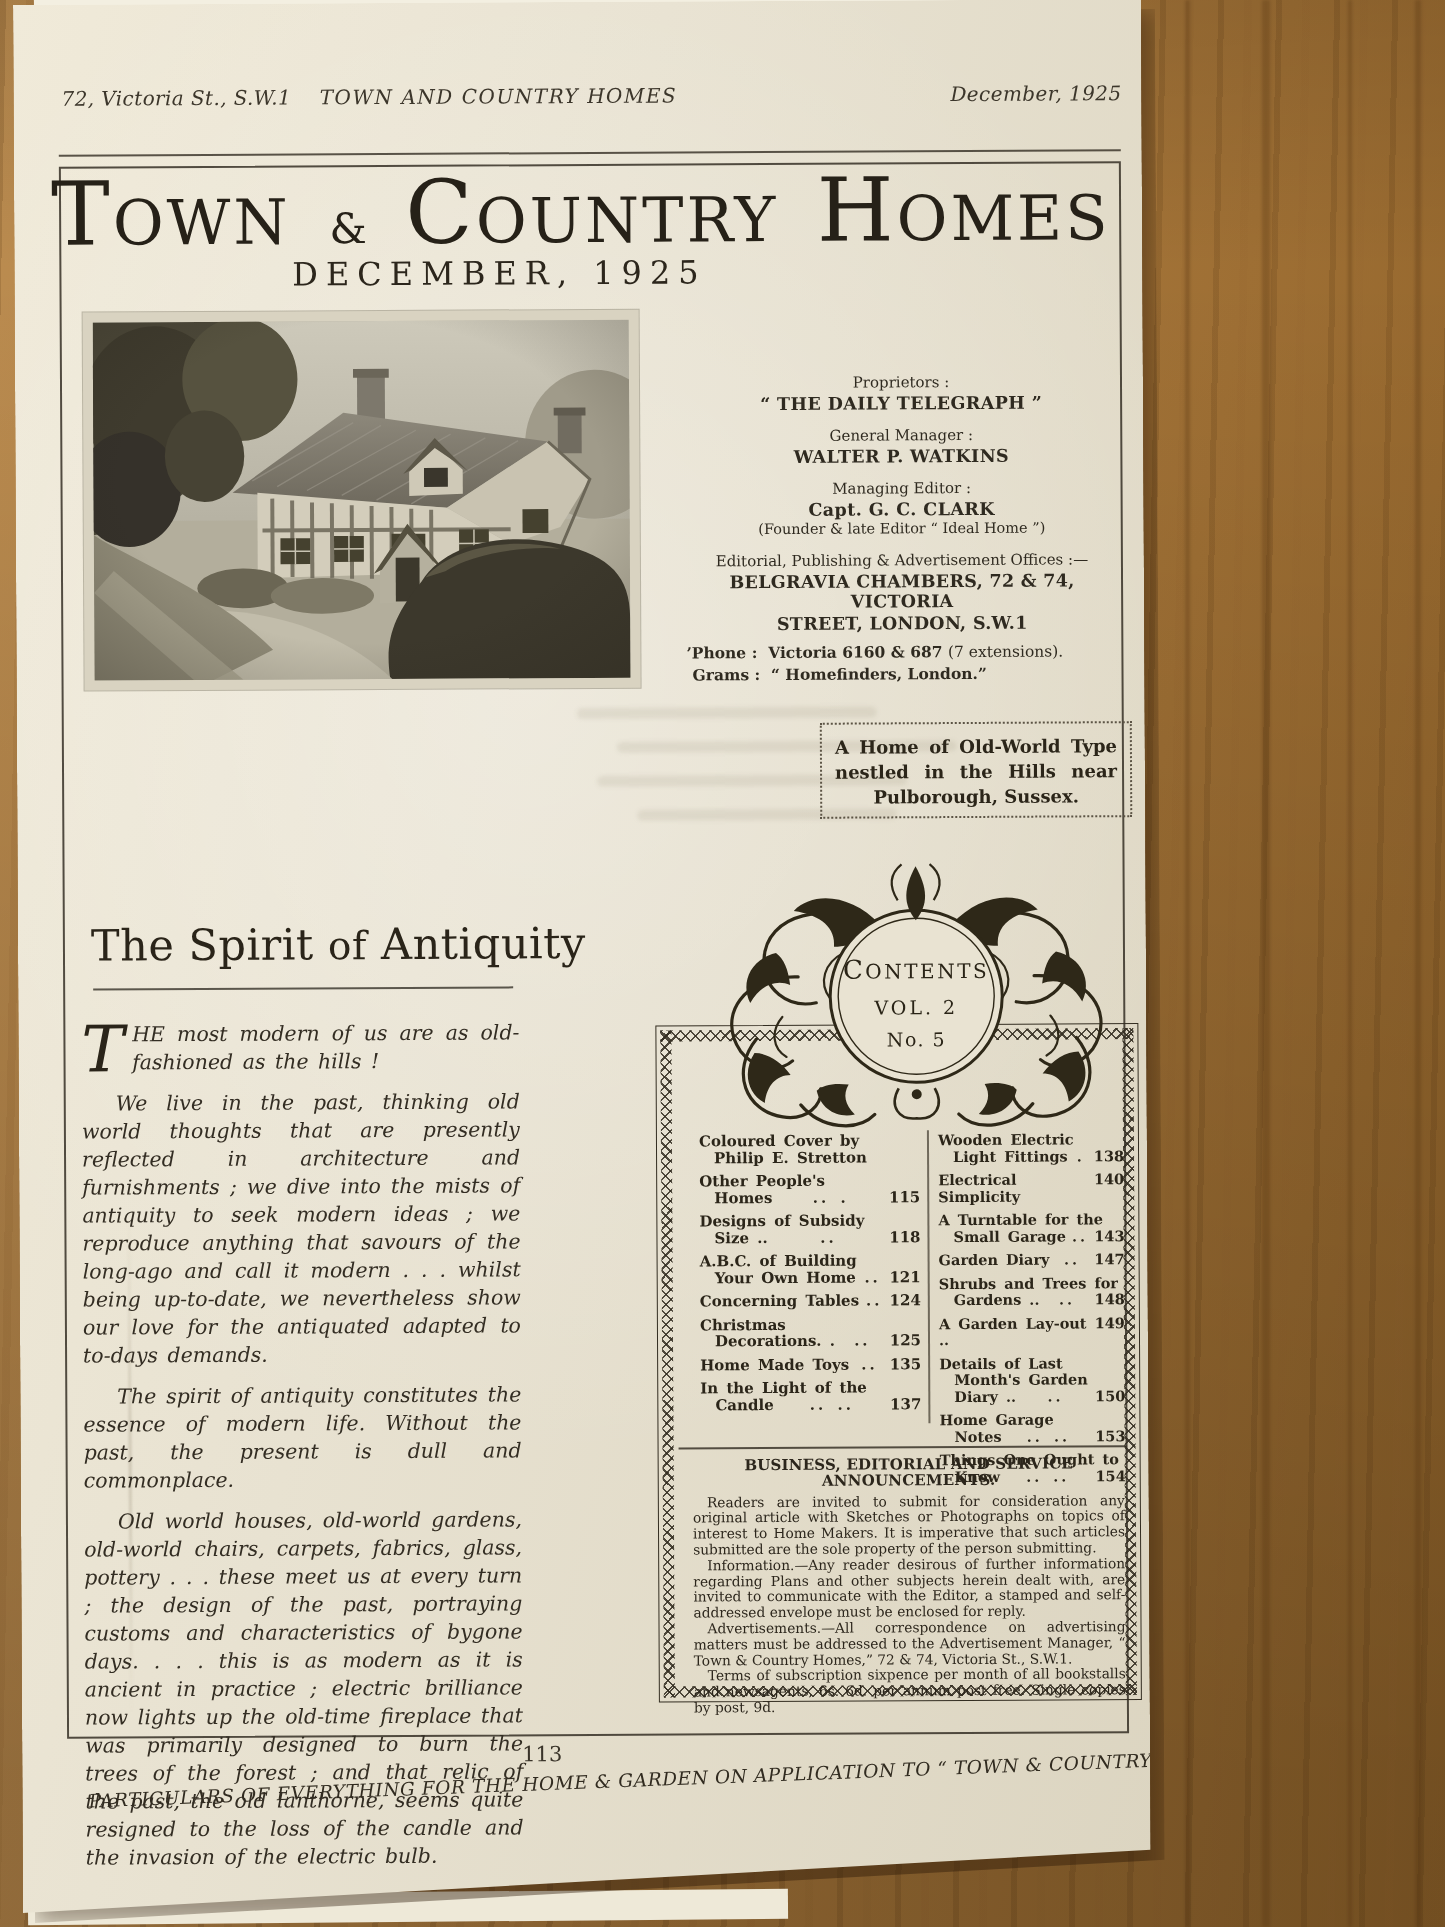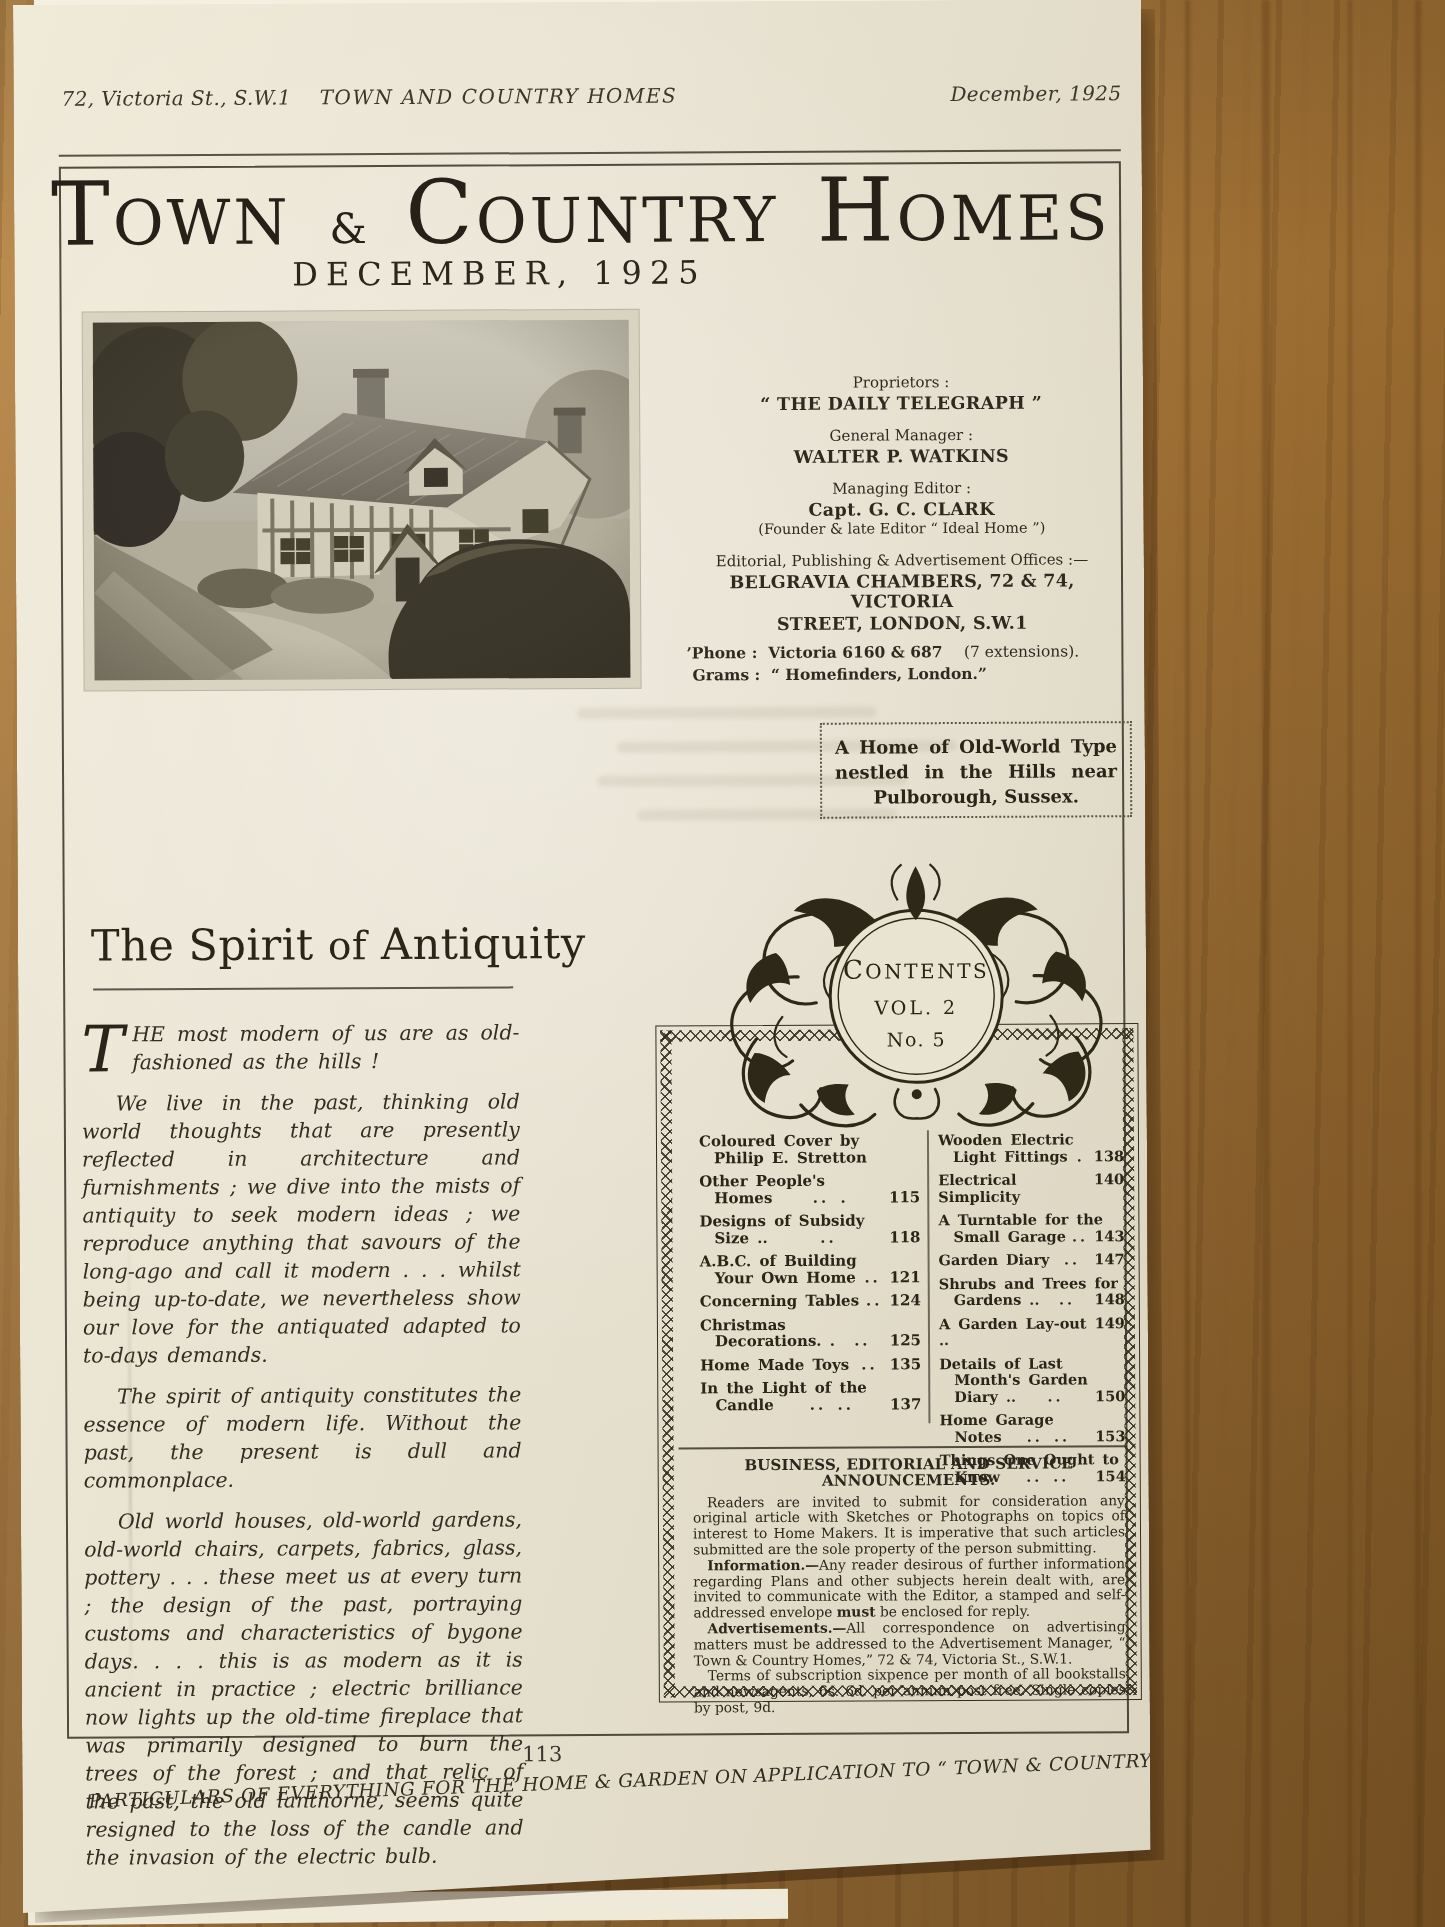--- a/index.html
+++ b/index.html
@@ -57,21 +57,21 @@
   .photo svg{ display:block; width:100%; height:100%; }
 
   
   .staff{ position:absolute; left:660px; top:360px; width:452px; text-align:center; color:#2f2a20; }
   .s-label{ font-size:15px; margin-top:13px; }
   .s-name{ font-size:17.5px; font-weight:bold; letter-spacing:.4px; margin-top:2px; }
   .s-note{ font-size:14.5px; margin-top:1px; }
   .s-addr{ font-size:15px; margin-top:15px; }
   .s-addr-b{ font-size:17.5px; font-weight:bold; margin-top:2px; letter-spacing:.3px; }
   .s-line{ font-size:15.5px; font-weight:bold; text-align:left; padding-left:10px; margin-top:9px; }
-  .s-line .norm{ font-weight:normal;margin-left:16px; }
+  .s-line .norm{ font-weight:normal; }
   .s-line.grams{ margin-top:3px; padding-left:16px; }
 
   
   .caption{ position:absolute; left:803px; top:722px; width:312px; height:96px;
             border:2px dotted #5c5445; padding:10px 13px; font-weight:bold; font-size:18px;
             line-height:25px; color:#2b2519; }
   .cap-line{ text-align:justify; text-align-last:justify; }
   .cap-last{ text-align:center; text-align-last:center; }
 
   
@@ -112,21 +112,21 @@
   .t2, .row.ind{ padding-left:15px; }
   .row{ display:flex; }
   .row .dots{ flex:1; text-align:center; letter-spacing:3px; overflow:hidden; }
   .row .pg{ }
 
   .ann-rule{ position:absolute; left:658px; top:1446px; width:448px; height:1.5px; background:rgba(46,40,30,.8); }
   .ann{ position:absolute; left:672px; top:1457px; width:432px; font-size:13.8px; line-height:15.8px;
         text-align:justify; color:#2c261c; }
   .ann-h{ text-align:center; text-align-last:center; font-weight:bold; font-size:15px; margin-bottom:5px; letter-spacing:.2px; }
   .ann p{ text-indent:14px; }
-  .lead{ font-weight:bold; }
+  .lead{ font-weight:normal; }
 
   
   .page-num{ position:absolute; left:380px; top:1740px; width:280px; text-align:center; font-size:21px; color:#3a342a; }
   .footer-line{ position:absolute; left:66px; top:1786px; width:1020px; white-space:nowrap;
     font-style:italic; font-size:18.5px; letter-spacing:.6px; color:#312b20;
     transform:rotate(-1.9deg); transform-origin:left top; }
 </style>
 </head>
 <body>
 

